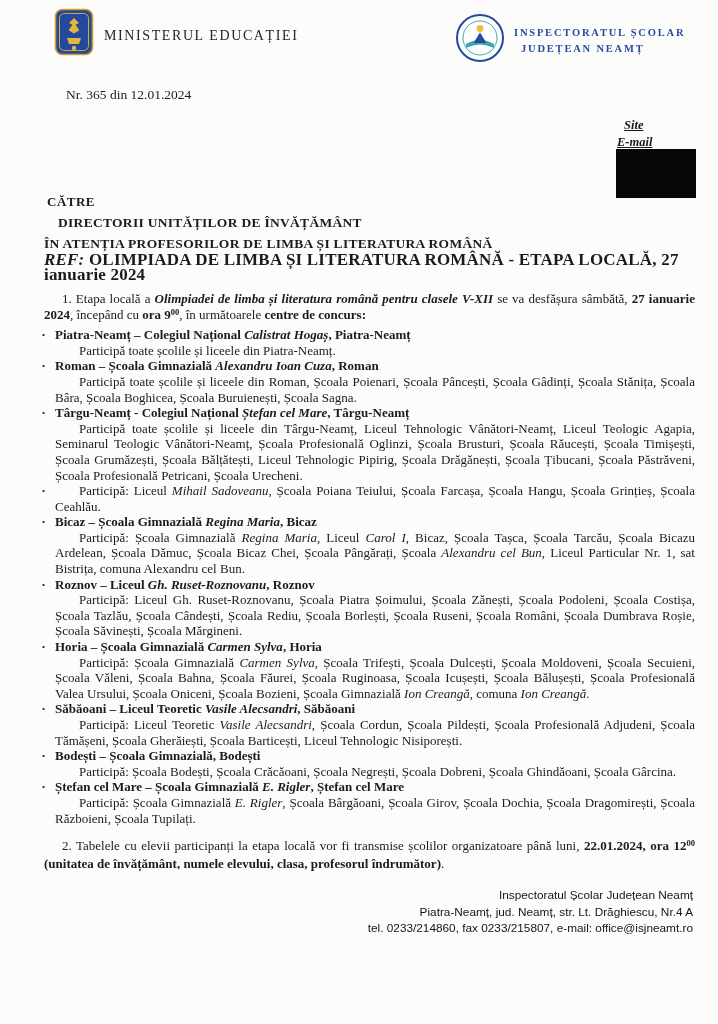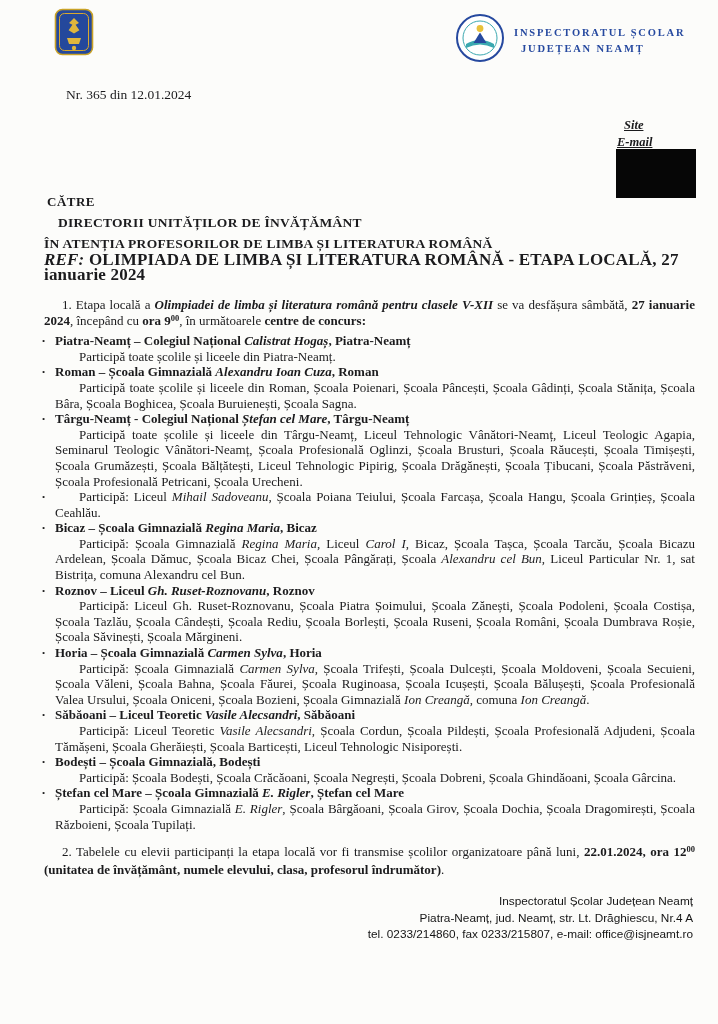--- a/index.html
+++ b/index.html
@@ -43,21 +43,21 @@
   .content {
     position: absolute; left: 44px; top: 194px; width: 651px;
     font-size: 13px; line-height: 15.6px;
   }
   .to  { font-weight: bold; margin-left: 3px; letter-spacing: .5px; }
   .h1  { font-weight: bold; margin-left: 14px; margin-top: 5px; font-size: 13.5px; letter-spacing: .3px; }
   .h2  { font-weight: bold; margin-top: 6px;  font-size: 13.5px; letter-spacing: .3px; }
   .ref { font-size: 17px; letter-spacing: .2px; }
 
   .para { margin: 0; text-align: justify; text-indent: 18px; }
-  .p1 { margin-top: 14px; }
+  .p1 { margin-top: 8px; }
   .p2 { margin-top: 12px; }
 
   .centers { list-style: none; margin: 3px 0 0; padding: 0 0 0 11px; }
   .centers li { position: relative; }
   .centers li::before {
     content: "•"; position: absolute; left: -13px; top: 1px;
     font-size: 9px; line-height: 15.6px; color: #222;
   }
   .cd { text-align: justify; text-indent: 24px; }
 
@@ -77,20 +77,21 @@
 
 <div class="page">
 
   <svg class="gov-logo" viewBox="0 0 40 48" aria-hidden="true">
     <rect x="1.5" y="1.5" width="37" height="45" rx="7" fill="#24489c" stroke="#c9a227" stroke-width="1.6"></rect>
     <rect x="5.5" y="5.5" width="29" height="37" rx="5" fill="none" stroke="#d9a92c" stroke-width="1"></rect>
     <path d="M20 10 l5 5 -3.4 1.8 3.8 5.4 -5.4 3.4 -5.4 -3.4 3.8 -5.4 -3.4 -1.8 z" fill="#e0b63c"></path>
     <path d="M13 30 h14 l-2 6 h-10 z" fill="#e0b63c"></path>
     <circle cx="20" cy="40" r="2.2" fill="#e0b63c"></circle>
   </svg>
+  <div class="ministry-name">MINISTERUL EDUCAȚIEI</div>
 
   <svg class="insp-logo" viewBox="0 0 50 50" aria-hidden="true">
     <circle cx="25" cy="25" r="23" fill="#ffffff" stroke="#26499f" stroke-width="2"></circle>
     <circle cx="25" cy="25" r="17" fill="none" stroke="#3ba8b0" stroke-width="1"></circle>
     <path d="M11 31 q14 -8 28 0 l0 4 q-14 -7 -28 0 z" fill="#3ba8b0"></path>
     <circle cx="25" cy="15.5" r="3.4" fill="#e8c13a"></circle>
     <path d="M25 19.5 l-6.5 10.5 h13 z" fill="#26499f"></path>
   </svg>
   <div class="insp-name">
     <div>INSPECTORATUL ȘCOLAR</div>

